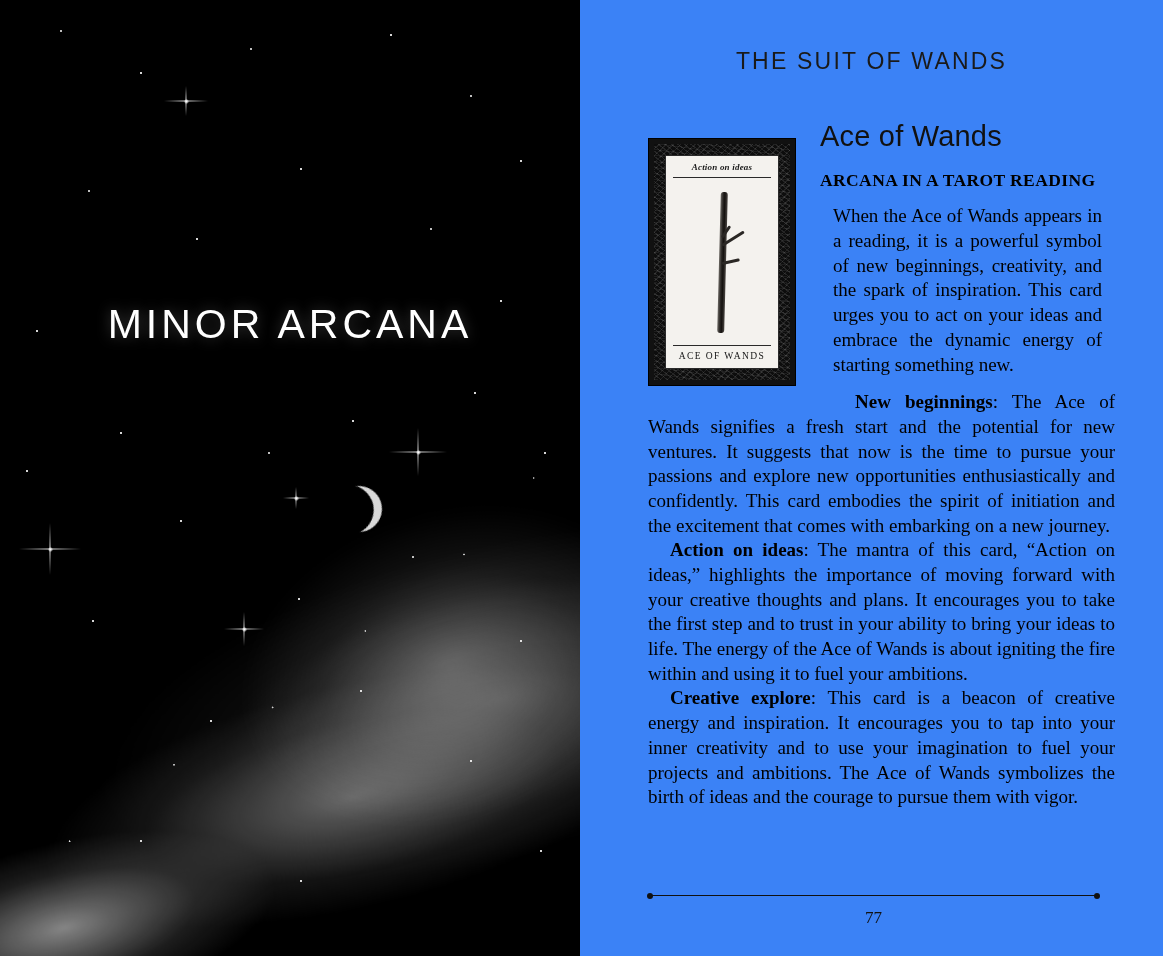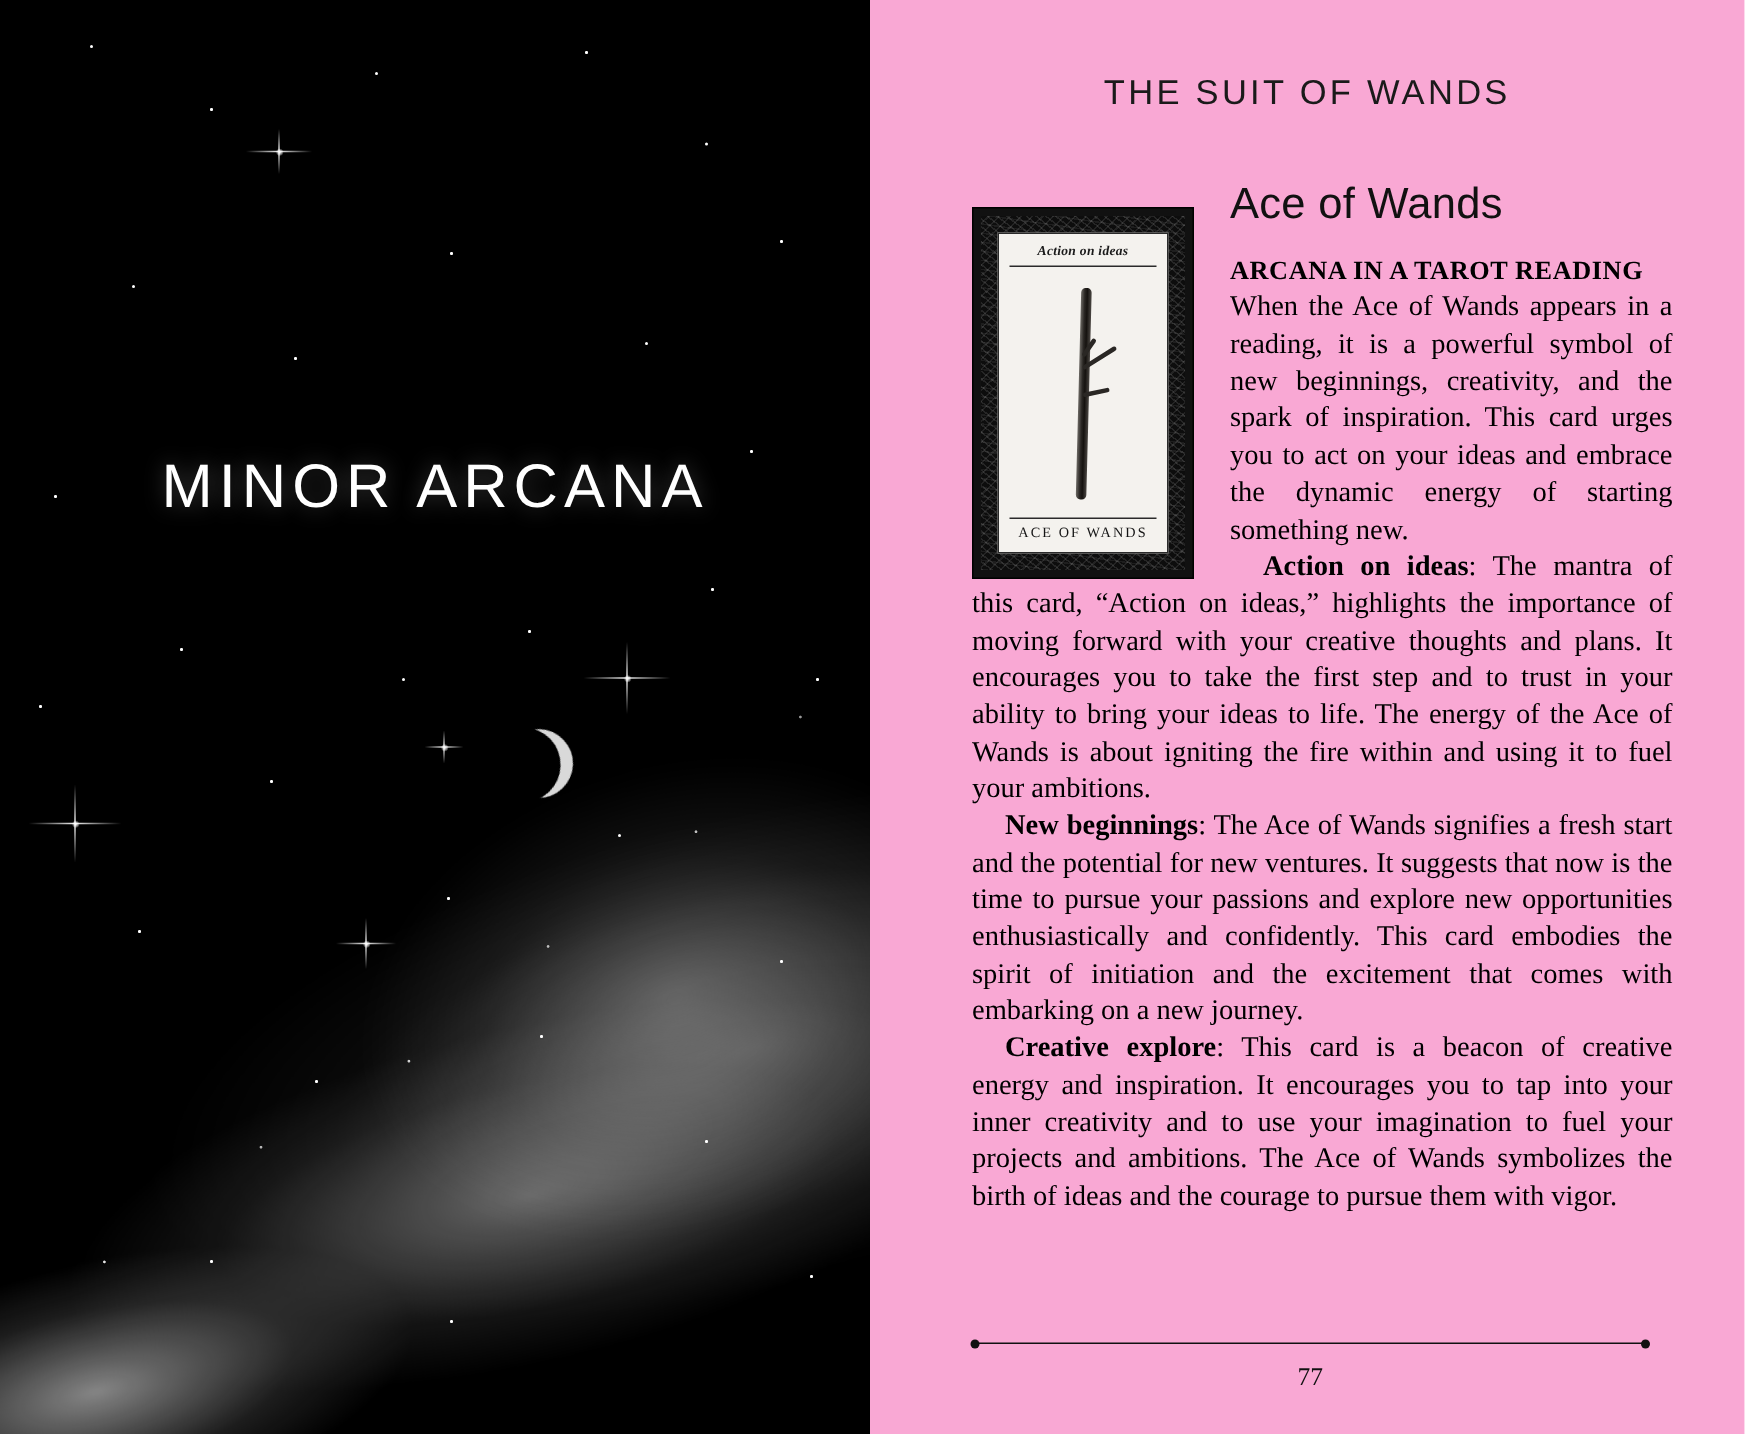--- a/index.html
+++ b/index.html
@@ -117,21 +117,21 @@
     text-shadow: 0 0 14px rgba(255,255,255,0.25);
   }
   .left-title .l1 { display: block; font-size: 41px; letter-spacing: 4px; }
   .left-title .l2 { display: block; font-size: 41px; letter-spacing: 4px; }
 
   
   .right-page {
     position: relative;
     width: 583px;
     height: 956px;
-    background: #f9a8d4;
+    background: #3b82f6;
     flex: 0 0 583px;
     padding: 0;
   }
   .running-head {
     text-align: center;
     font-family: "Liberation Sans", sans-serif;
     font-size: 23px;
     letter-spacing: 2.2px;
     color: #1a1a1a;
     margin-top: 48px;
@@ -244,21 +244,21 @@
     line-height: 1.28;
     letter-spacing: 0.4px;
     color: #000;
     margin-bottom: 2px;
   }
   .wrap-para {
     font-size: 19px;
     line-height: 1.30;
     text-align: justify;
     color: #000;
-    margin: 0;
+    margin: 13px;
   }
   .wrap-para .indenter {
     float: left;
     width: 172px;
     height: 188px;
   }
   .body-para {
     font-size: 19px;
     line-height: 1.30;
     text-align: justify;
@@ -394,23 +394,23 @@
         </div>
 
         <h1 class="card-title">Ace of Wands</h1>
         <div class="subhead">ARCANA IN A TAROT READING</div>
 
         <p class="wrap-para">
           <span class="indenter"></span><span>When the Ace of Wands appears in a reading, it is a powerful symbol of new beginnings, creativity, and the spark of inspiration. This card urges you to act on your ideas and embrace the dynamic energy of starting something new.</span>
         </p>
       </div>
 
+      <p class="body-para"><b>New beginnings</b><span>: The Ace of Wands signifies a fresh start and the potential for new ventures. It suggests that now is the time to pursue your passions and explore new opportunities enthusiastically and confidently. This card embodies the spirit of initiation and the excitement that comes with embarking on a new journey.</span></p>
+
       <p class="body-para"><b>Action on ideas</b><span>: The mantra of this card, “Action on ideas,” highlights the importance of moving forward with your creative thoughts and plans. It encourages you to take the first step and to trust in your ability to bring your ideas to life. The energy of the Ace of Wands is about igniting the fire within and using it to fuel your ambitions.</span></p>
-
-      <p class="body-para"><b>New beginnings</b><span>: The Ace of Wands signifies a fresh start and the potential for new ventures. It suggests that now is the time to pursue your passions and explore new opportunities enthusiastically and confidently. This card embodies the spirit of initiation and the excitement that comes with embarking on a new journey.</span></p>
 
       <p class="body-para"><b>Creative explore</b><span>: This card is a beacon of creative energy and inspiration. It encourages you to tap into your inner creativity and to use your imagination to fuel your projects and ambitions. The Ace of Wands symbolizes the birth of ideas and the courage to pursue them with vigor.</span></p>
     </div>
 
     <div class="footer">
       <div class="footer-rule"></div>
       <div class="page-number">77</div>
     </div>
   </div>
 

